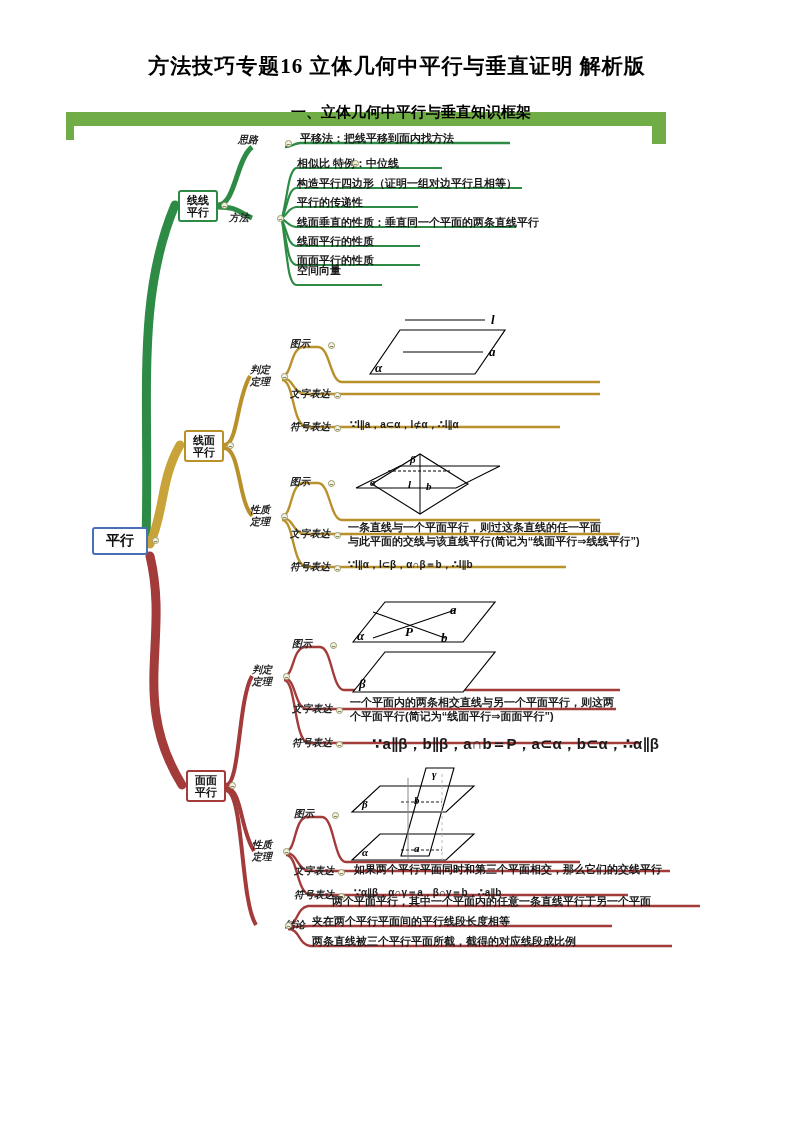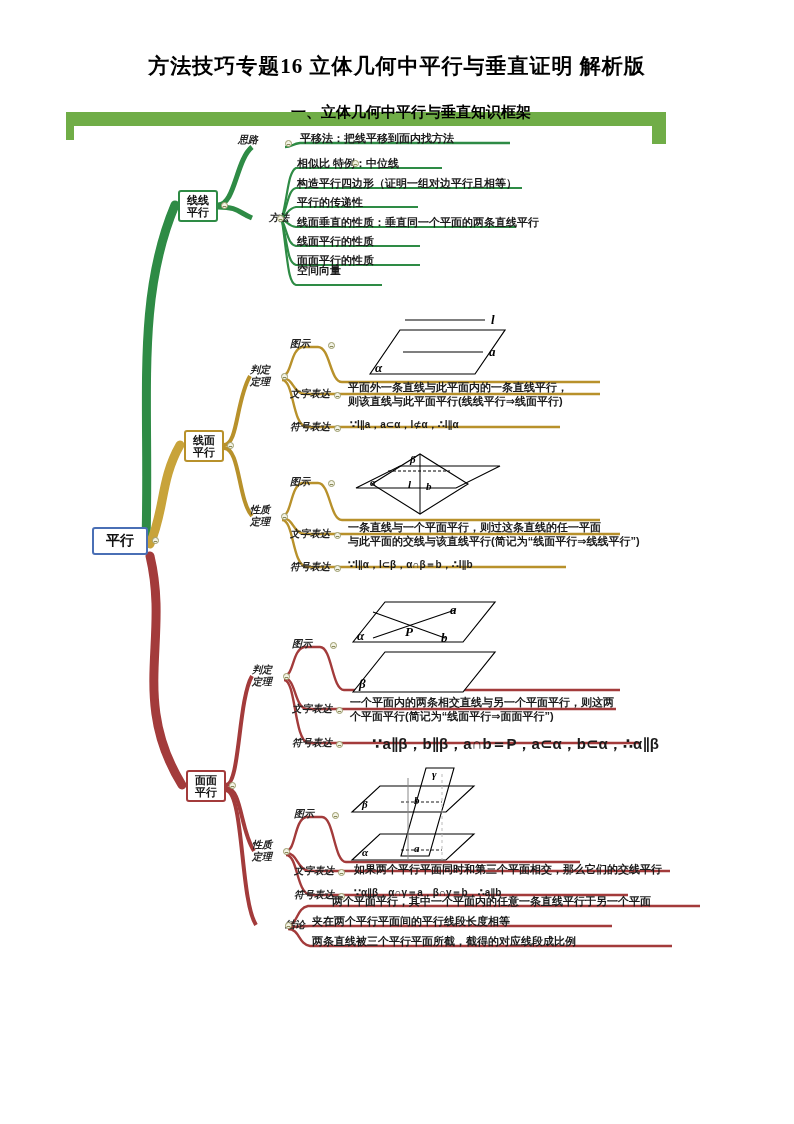--- a/index.html
+++ b/index.html
@@ -127,21 +127,21 @@
 平行</div>
   <div class="bullet" style="left:227px;top:442px;"></div>
 
   <div class="node b-red" style="left:186px;top:770px;width:40px;height:32px;white-space:pre-line;">面面
 平行</div>
   <div class="bullet" style="left:229px;top:782px;"></div>
 
   <div class="lbl" style="left:238px;top:134px;">思路</div>
   <div class="bullet" style="left:285px;top:140px;"></div>
 
-  <div class="lbl" style="left:229px;top:212px;margin-left:40px;">方法</div>
+  <div class="lbl" style="left:229px;top:212px;">方法</div>
   <div class="bullet" style="left:277px;top:215px;"></div>
 
   <div class="leaf" style="left:300px;top:132px;">平移法：把线平移到面内找方法</div>
 
   <div class="leaf" style="left:297px;top:157px;">相似比      特例：中位线</div>
   <div class="bullet" style="left:352px;top:160px;"></div>
   <div class="leaf" style="left:297px;top:177px;">构造平行四边形（证明一组对边平行且相等）</div>
   <div class="leaf" style="left:297px;top:196px;">平行的传递性</div>
   <div class="leaf" style="left:297px;top:216px;">线面垂直的性质：垂直同一个平面的两条直线平行</div>
   <div class="leaf" style="left:297px;top:235px;">线面平行的性质</div>
@@ -150,22 +150,20 @@
 
   <div class="lbl" style="left:250px;top:364px;">判定
 定理</div>
   <div class="bullet" style="left:281px;top:373px;"></div>
 
   <div class="lbl" style="left:290px;top:338px;">图示</div>
   <div class="bullet" style="left:328px;top:342px;"></div>
 
   <div class="lbl" style="left:290px;top:388px;">文字表达</div>
   <div class="bullet" style="left:334px;top:392px;"></div>
-  <div class="leaf" style="left:348px;top:381px;">平面外一条直线与此平面内的一条直线平行，
-则该直线与此平面平行(线线平行⇒线面平行)</div>
 
   <div class="lbl" style="left:290px;top:421px;">符号表达</div>
   <div class="bullet" style="left:334px;top:425px;"></div>
   <div class="leaf" style="left:350px;top:419px;font-size:10px;">∵l∥a，a⊂α，l⊄α，∴l∥α</div>
 
   <div class="fig" style="left:345px;top:308px;">
     <svg width="170" height="76">
       <polygon points="25,66 55,22 160,22 130,66" fill="#fff" stroke="#000" stroke-width="1.2"></polygon>
       <line x1="60" y1="12" x2="140" y2="12" stroke="#555" stroke-width="1.4"></line>
       <line x1="58" y1="44" x2="138" y2="44" stroke="#555" stroke-width="1.4"></line>

